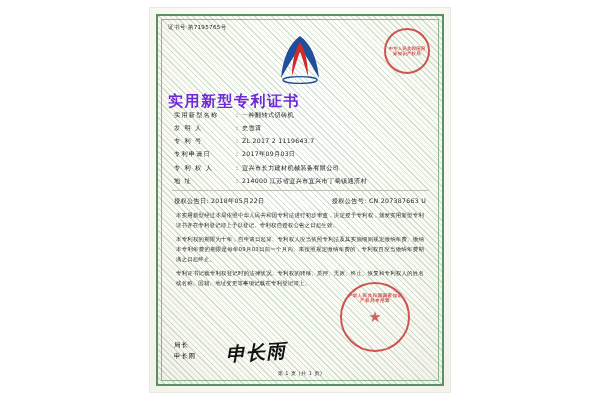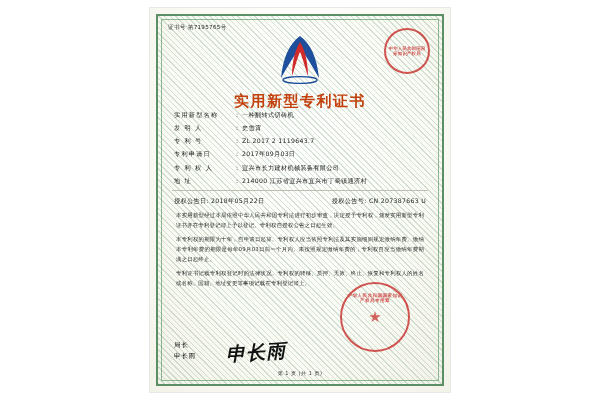--- a/index.html
+++ b/index.html
@@ -88,26 +88,25 @@
   .logo {
     position: absolute;
     left: 50%;
     transform: translateX(-50%);
     top: 0;
     width: 62px;
     height: 52px;
   }
   .logo svg { display:block; }
   .title {
-    text-align: center;
     font-family: "DejaVu Sans", sans-serif;
     font-weight: bold;
     font-size: 15px;
     letter-spacing: 1.5px;
-    color: #c2410c;
+    color: #6d28d9;
     margin-top: 2px;
   }
   .fields {
     margin: 0 6px;
   }
   .field {
     display: flex;
     align-items: baseline;
     font-size: 6.2px;
     line-height: 1.25;

